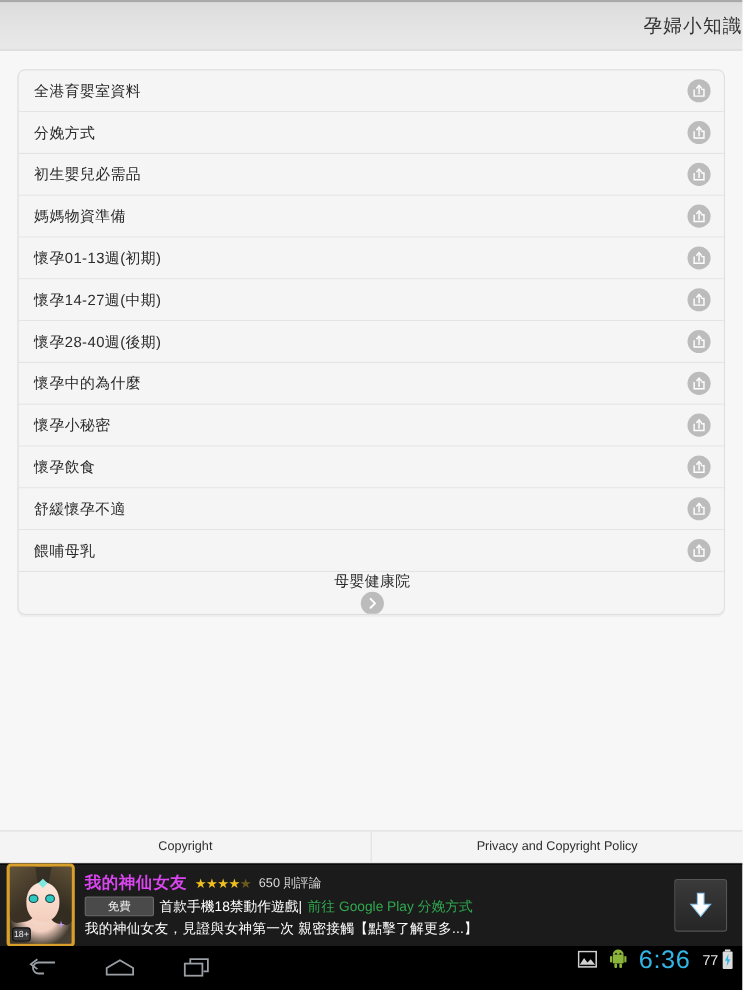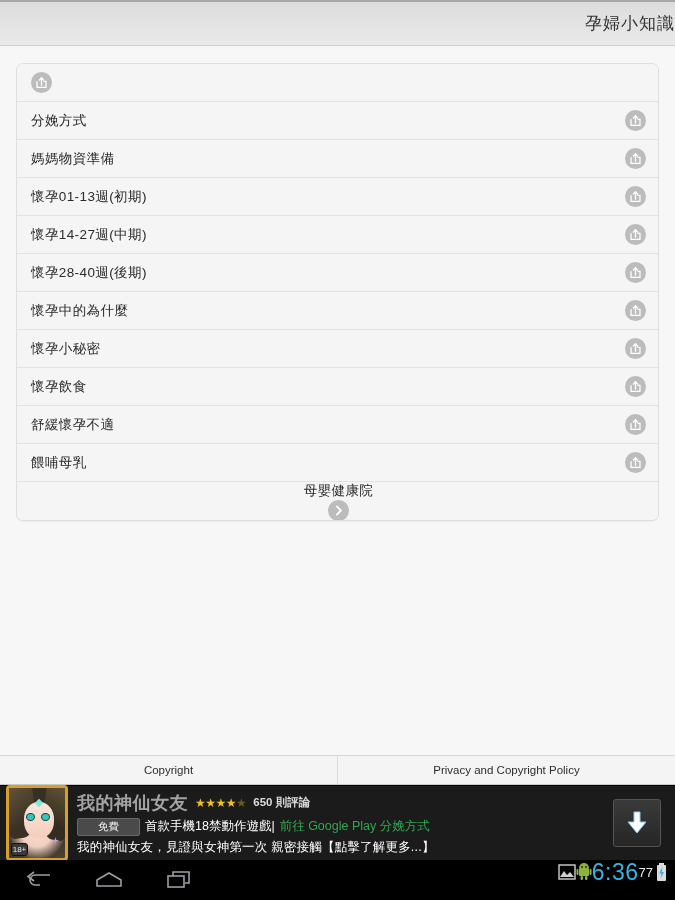--- a/index.html
+++ b/index.html
@@ -166,32 +166,32 @@
   .ad-body {
     flex: 1 1 auto;
     margin-left: 9px;
     display: flex; flex-direction: column;
     justify-content: center;
     gap: 3px;
     min-width: 0;
   }
   .ad-line1 { display: flex; align-items: center; gap: 7px; }
   .ad-title {
-    color: #a3a3a3;
-    font-size: 18px;
+    color: #d946ef;
+    font-size: 15px;
     font-weight: bold;
     letter-spacing: .5px;
   }
   .ad-stars {
     color: #f0c020;
     font-size: 12px;
     letter-spacing: -0.5px;
   }
   .ad-stars .half { color: #6b5a1c; }
-  .ad-reviews { color: #dcdcdc; font-size: 11.5px; font-weight: bold; }
+  .ad-reviews { color: #dcdcdc; font-size: 11.5px; }
   .ad-line2 { display: flex; align-items: center; gap: 5px; }
   .ad-free {
     background: #4a4a4a;
     color: #efefef;
     font-size: 10.5px;
     padding: 1px 20px;
     border-radius: 2px;
     border: 1px solid #6a6a6a;
   }
   .ad-sub { color: #ffffff; font-size: 12.5px; }
@@ -213,21 +213,21 @@
     height: 40px;
     background: #000000;
     display: flex;
     align-items: center;
     position: relative;
   }
   .nav-keys { display: flex; align-items: center; gap: 40px; margin-left: 24px; }
   .nav-key { width: 30px; height: 24px; display: flex; align-items: center; justify-content: center; }
   .sys-tray {
     position: absolute; right: 8px; top: 0; bottom: 16px;
-    display: flex; align-items: center; 
+    display: flex; align-items: center; gap: 11px;
   }
   .sys-clock {
     color: #33b5e5;
     font-size: 23px;
     letter-spacing: 0.5px;
   }
   .sys-batt { display: flex; align-items: center; gap: 3px; }
   .sys-batt-num { color: #e6e6e6; font-size: 13px; }
 </style>
 </head>
@@ -235,30 +235,41 @@
 
 <div class="screen">
 
   <div class="header">
     <div class="header-title">孕婦小知識</div>
   </div>
 
   <div class="content">
     <div class="list-card" id="list-card">
         <div class="list-row">
+          <div class="row-label">全港育嬰室資料</div>
           <div class="row-icon">
             <svg width="13" height="13" viewBox="0 0 16 16">
               <path d="M2.5 6.5 V14 H13.5 V6.5 H10.5" fill="none" stroke="#ffffff" stroke-width="1.6"></path>
               <path d="M8 12 V2.5" fill="none" stroke="#ffffff" stroke-width="1.6"></path>
               <path d="M5 5.5 L8 2 L11 5.5" fill="none" stroke="#ffffff" stroke-width="1.6"></path>
             </svg>
           </div>
         </div>
         <div class="list-row">
           <div class="row-label">分娩方式</div>
+          <div class="row-icon">
+            <svg width="13" height="13" viewBox="0 0 16 16">
+              <path d="M2.5 6.5 V14 H13.5 V6.5 H10.5" fill="none" stroke="#ffffff" stroke-width="1.6"></path>
+              <path d="M8 12 V2.5" fill="none" stroke="#ffffff" stroke-width="1.6"></path>
+              <path d="M5 5.5 L8 2 L11 5.5" fill="none" stroke="#ffffff" stroke-width="1.6"></path>
+            </svg>
+          </div>
+        </div>
+        <div class="list-row">
+          <div class="row-label">初生嬰兒必需品</div>
           <div class="row-icon">
             <svg width="13" height="13" viewBox="0 0 16 16">
               <path d="M2.5 6.5 V14 H13.5 V6.5 H10.5" fill="none" stroke="#ffffff" stroke-width="1.6"></path>
               <path d="M8 12 V2.5" fill="none" stroke="#ffffff" stroke-width="1.6"></path>
               <path d="M5 5.5 L8 2 L11 5.5" fill="none" stroke="#ffffff" stroke-width="1.6"></path>
             </svg>
           </div>
         </div>
         <div class="list-row">
           <div class="row-label">媽媽物資準備</div>

